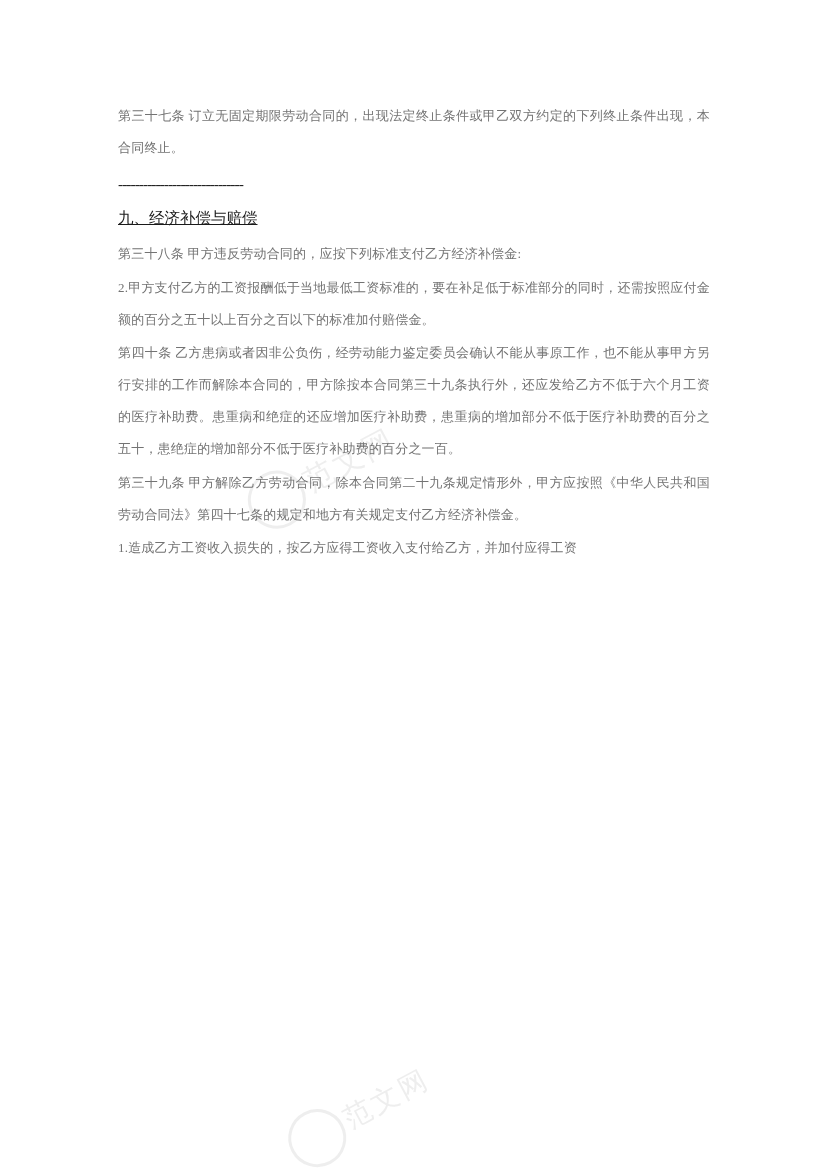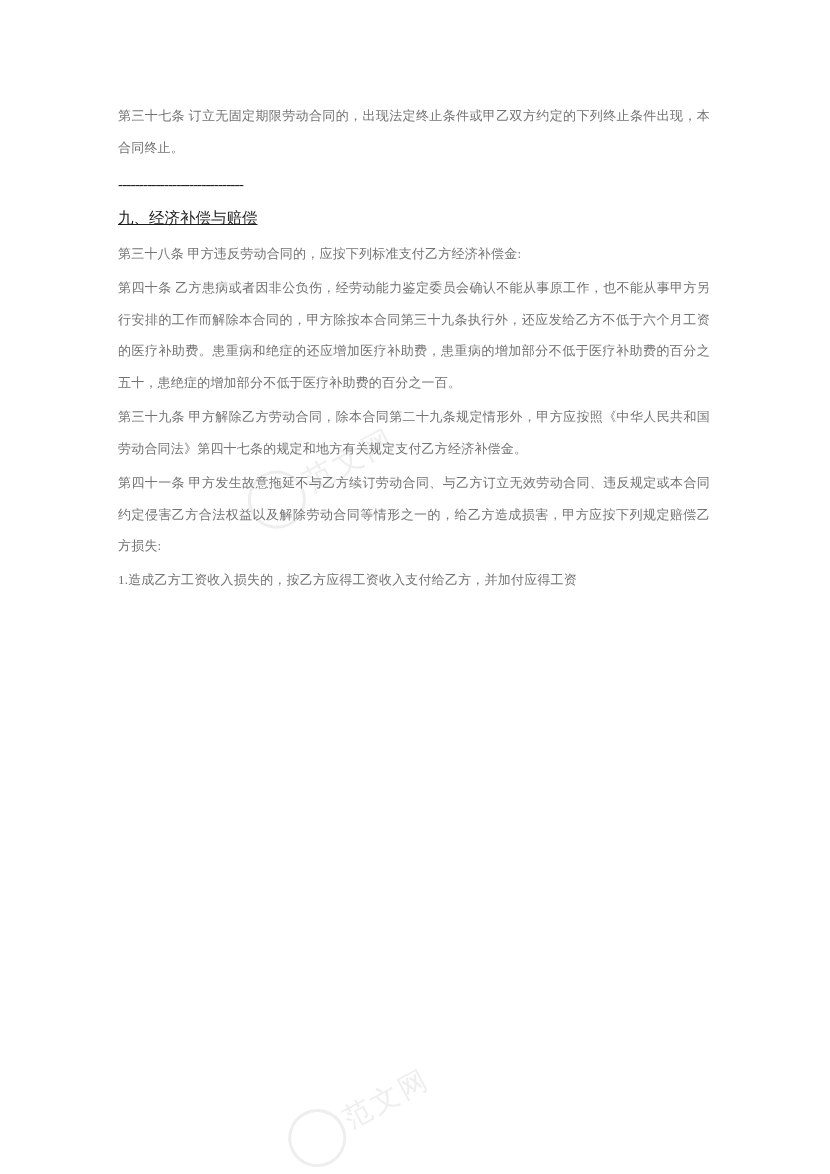--- a/index.html
+++ b/index.html
@@ -75,23 +75,23 @@
 </head>
 <body>
 
 <div class="page">
 
   <div class="content">
     <p class="para">第三十七条 订立无固定期限劳动合同的，出现法定终止条件或甲乙双方约定的下列终止条件出现，本合同终止。</p>
     <p class="divider">------------------------------</p>
     <p class="section-title">九、经济补偿与赔偿</p>
     <p class="para">第三十八条 甲方违反劳动合同的，应按下列标准支付乙方经济补偿金:</p>
+    <p class="para">2.甲方支付乙方的工资报酬低于当地最低工资标准的，要在补足低于标准部分的同时，还需按照应付金额的百分之五十以上百分之百以下的标准加付赔偿金。</p>
     <p class="para">第四十条 乙方患病或者因非公负伤，经劳动能力鉴定委员会确认不能从事原工作，也不能从事甲方另行安排的工作而解除本合同的，甲方除按本合同第三十九条执行外，还应发给乙方不低于六个月工资的医疗补助费。患重病和绝症的还应增加医疗补助费，患重病的增加部分不低于医疗补助费的百分之五十，患绝症的增加部分不低于医疗补助费的百分之一百。</p>
     <p class="para">第三十九条 甲方解除乙方劳动合同，除本合同第二十九条规定情形外，甲方应按照《中华人民共和国劳动合同法》第四十七条的规定和地方有关规定支付乙方经济补偿金。</p>
-    <p class="para">第四十一条 甲方发生故意拖延不与乙方续订劳动合同、与乙方订立无效劳动合同、违反规定或本合同约定侵害乙方合法权益以及解除劳动合同等情形之一的，给乙方造成损害，甲方应按下列规定赔偿乙方损失:</p>
     <p class="para">1.造成乙方工资收入损失的，按乙方应得工资收入支付给乙方，并加付应得工资</p>
   </div>
 
   <div class="watermark wm1">
     <span class="wm-ring"></span>
     <span>范文网</span>
   </div>
   <div class="watermark wm2">
     <span class="wm-ring"></span>
     <span>范文网</span>

